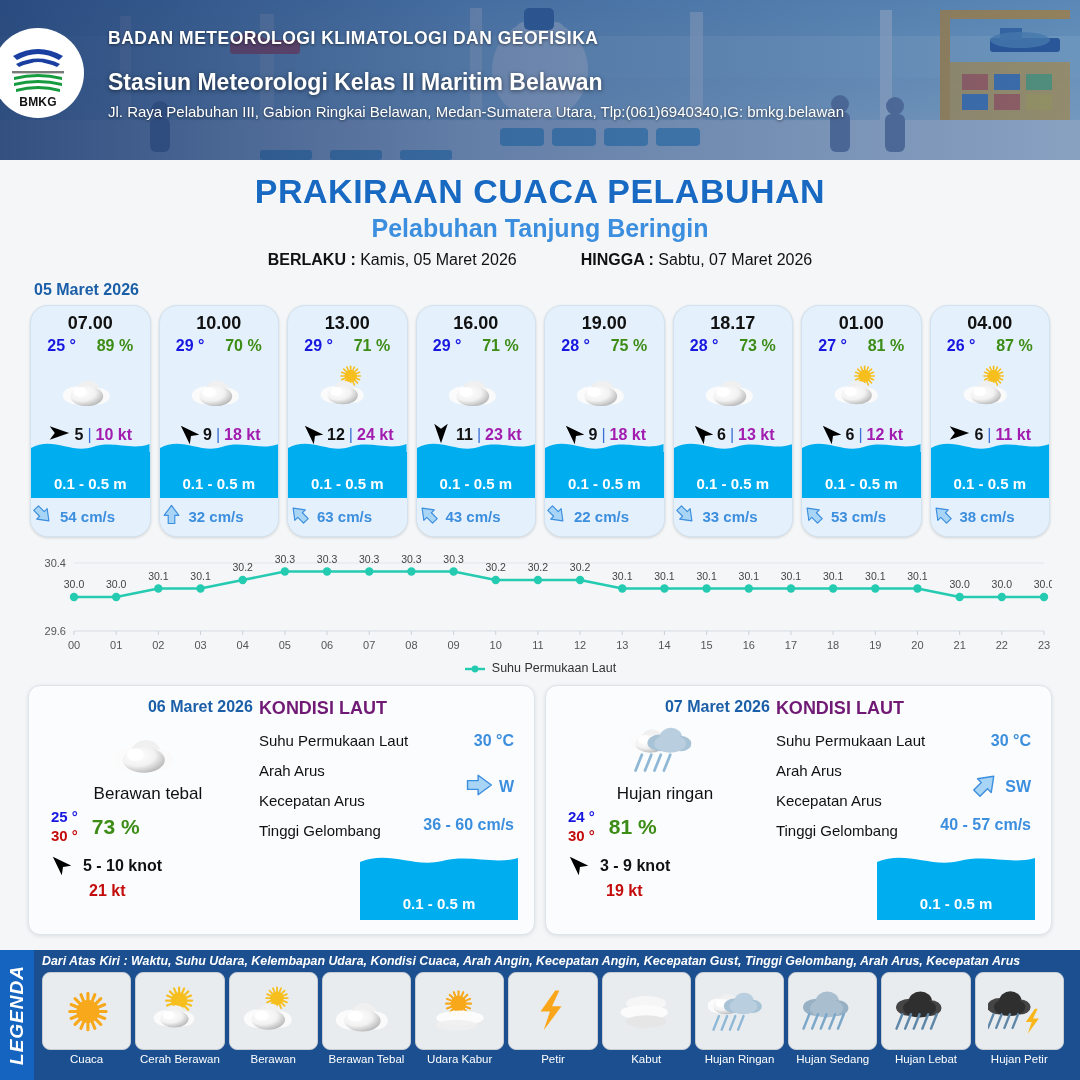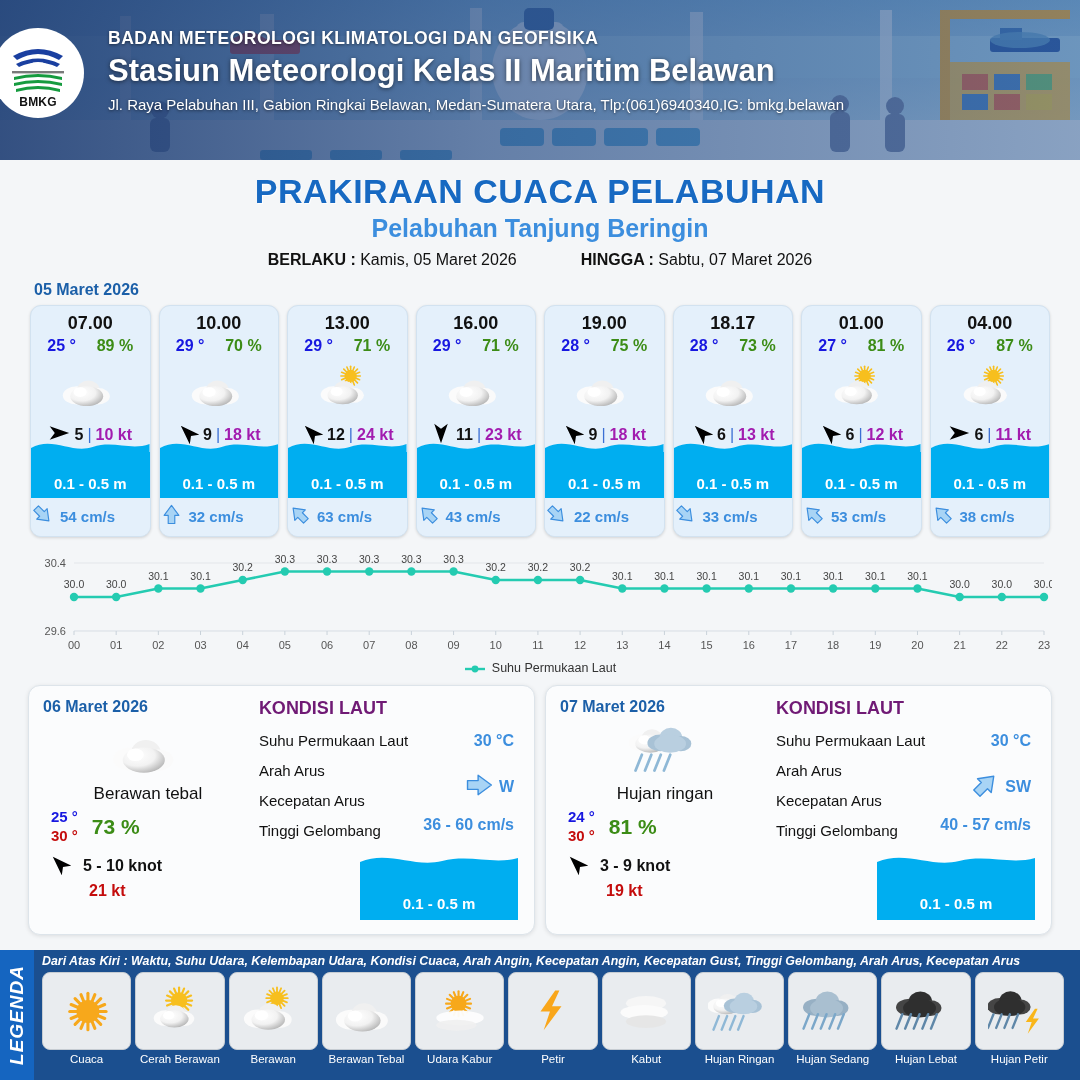--- a/index.html
+++ b/index.html
@@ -32,21 +32,21 @@
     position:absolute; bottom:-1px; left:0; width:100%;
     text-align:center; font-size:12px; font-weight:bold; color:#111;
     letter-spacing:.2px;
   }
   .hdr-text { position:absolute; left:108px; top:28px; z-index:4; }
   .hdr-line1 {
     font-size:17.5px; font-weight:bold; color:#fff; letter-spacing:.5px;
     text-shadow:0 1px 3px rgba(0,0,0,.5);
   }
   .hdr-line2 {
-    font-size:31px; font-weight:bold; color:#fff; margin-top:4px;
+    font-size:23px; font-weight:bold; color:#fff; margin-top:20px;
     text-shadow:0 1px 4px rgba(0,0,0,.55);
   }
   .hdr-line3 {
     font-size:15px; color:#fff; margin-top:7px;
     text-shadow:0 1px 3px rgba(0,0,0,.6);
   }
 
   
   .title-zone { text-align:center; padding-top:12px; }
   .title-main {
@@ -64,21 +64,21 @@
   .valid-row b { font-weight:bold; }
 
   
   .date-label {
     margin:12px 0 6px 34px; font-size:16px; font-weight:bold; color:#1b5fa8;
   }
 
   
   .cards { display:flex; gap:8px; padding:0 30px; }
   .card {
-    flex:1; background:#e4f0fb; border-radius:11px;
+    flex:1; background:#e4f0fb; border-radius:18px;
     border:1px solid #d2e2f0; overflow:hidden;
     box-shadow:0 1px 3px rgba(0,0,0,.14);
     display:flex; flex-direction:column;
   }
   .c-time { text-align:center; font-size:18px; font-weight:bold; color:#111; padding:7px 0 2px; }
   .c-th { display:flex; justify-content:space-around; align-items:baseline; padding:1px 6px 2px; }
   .c-temp { font-size:16px; font-weight:bold; color:#1717e0; }
   .c-hum  { font-size:16px; font-weight:bold; color:#3c8c16; }
   .c-icon { height:62px; display:flex; align-items:center; justify-content:center; }
   .c-wind {
@@ -108,21 +108,21 @@
   .legend-mark { width:22px; height:10px; position:relative; }
 
   
   .daily { display:flex; gap:10px; padding:10px 28px 0; }
   .dpanel {
     flex:1; background:#fbfcfd; border:1px solid #dde4ea; border-radius:12px;
     box-shadow:0 1px 4px rgba(0,0,0,.1); padding:12px 14px 10px;
     display:flex; position:relative; height:250px;
   }
   .dp-left { width:44%; }
-  .dp-date { font-size:16px; font-weight:bold; color:#1b5fa8; }
+  .dp-date { font-size:16px; font-weight:bold; color:#1b5fa8;text-align:right; }
   .dp-icon { height:62px; display:flex; align-items:center; justify-content:center; margin-top:2px; }
   .dp-cond { font-size:17px; color:#111; text-align:center; margin-top:4px; }
   .dp-tr { display:flex; align-items:center; gap:14px; margin-top:4px; padding-left:8px; }
   .dp-temps { font-size:15px; font-weight:bold; line-height:1.25; }
   .dp-tmin { color:#1717e0; }
   .dp-tmax { color:#c40c0c; }
   .dp-hum { font-size:21px; font-weight:bold; color:#3c8c16; }
   .dp-wind {
     display:flex; align-items:center; gap:12px; margin-top:7px;
     font-size:16px; font-weight:bold; color:#111; padding-left:6px;

